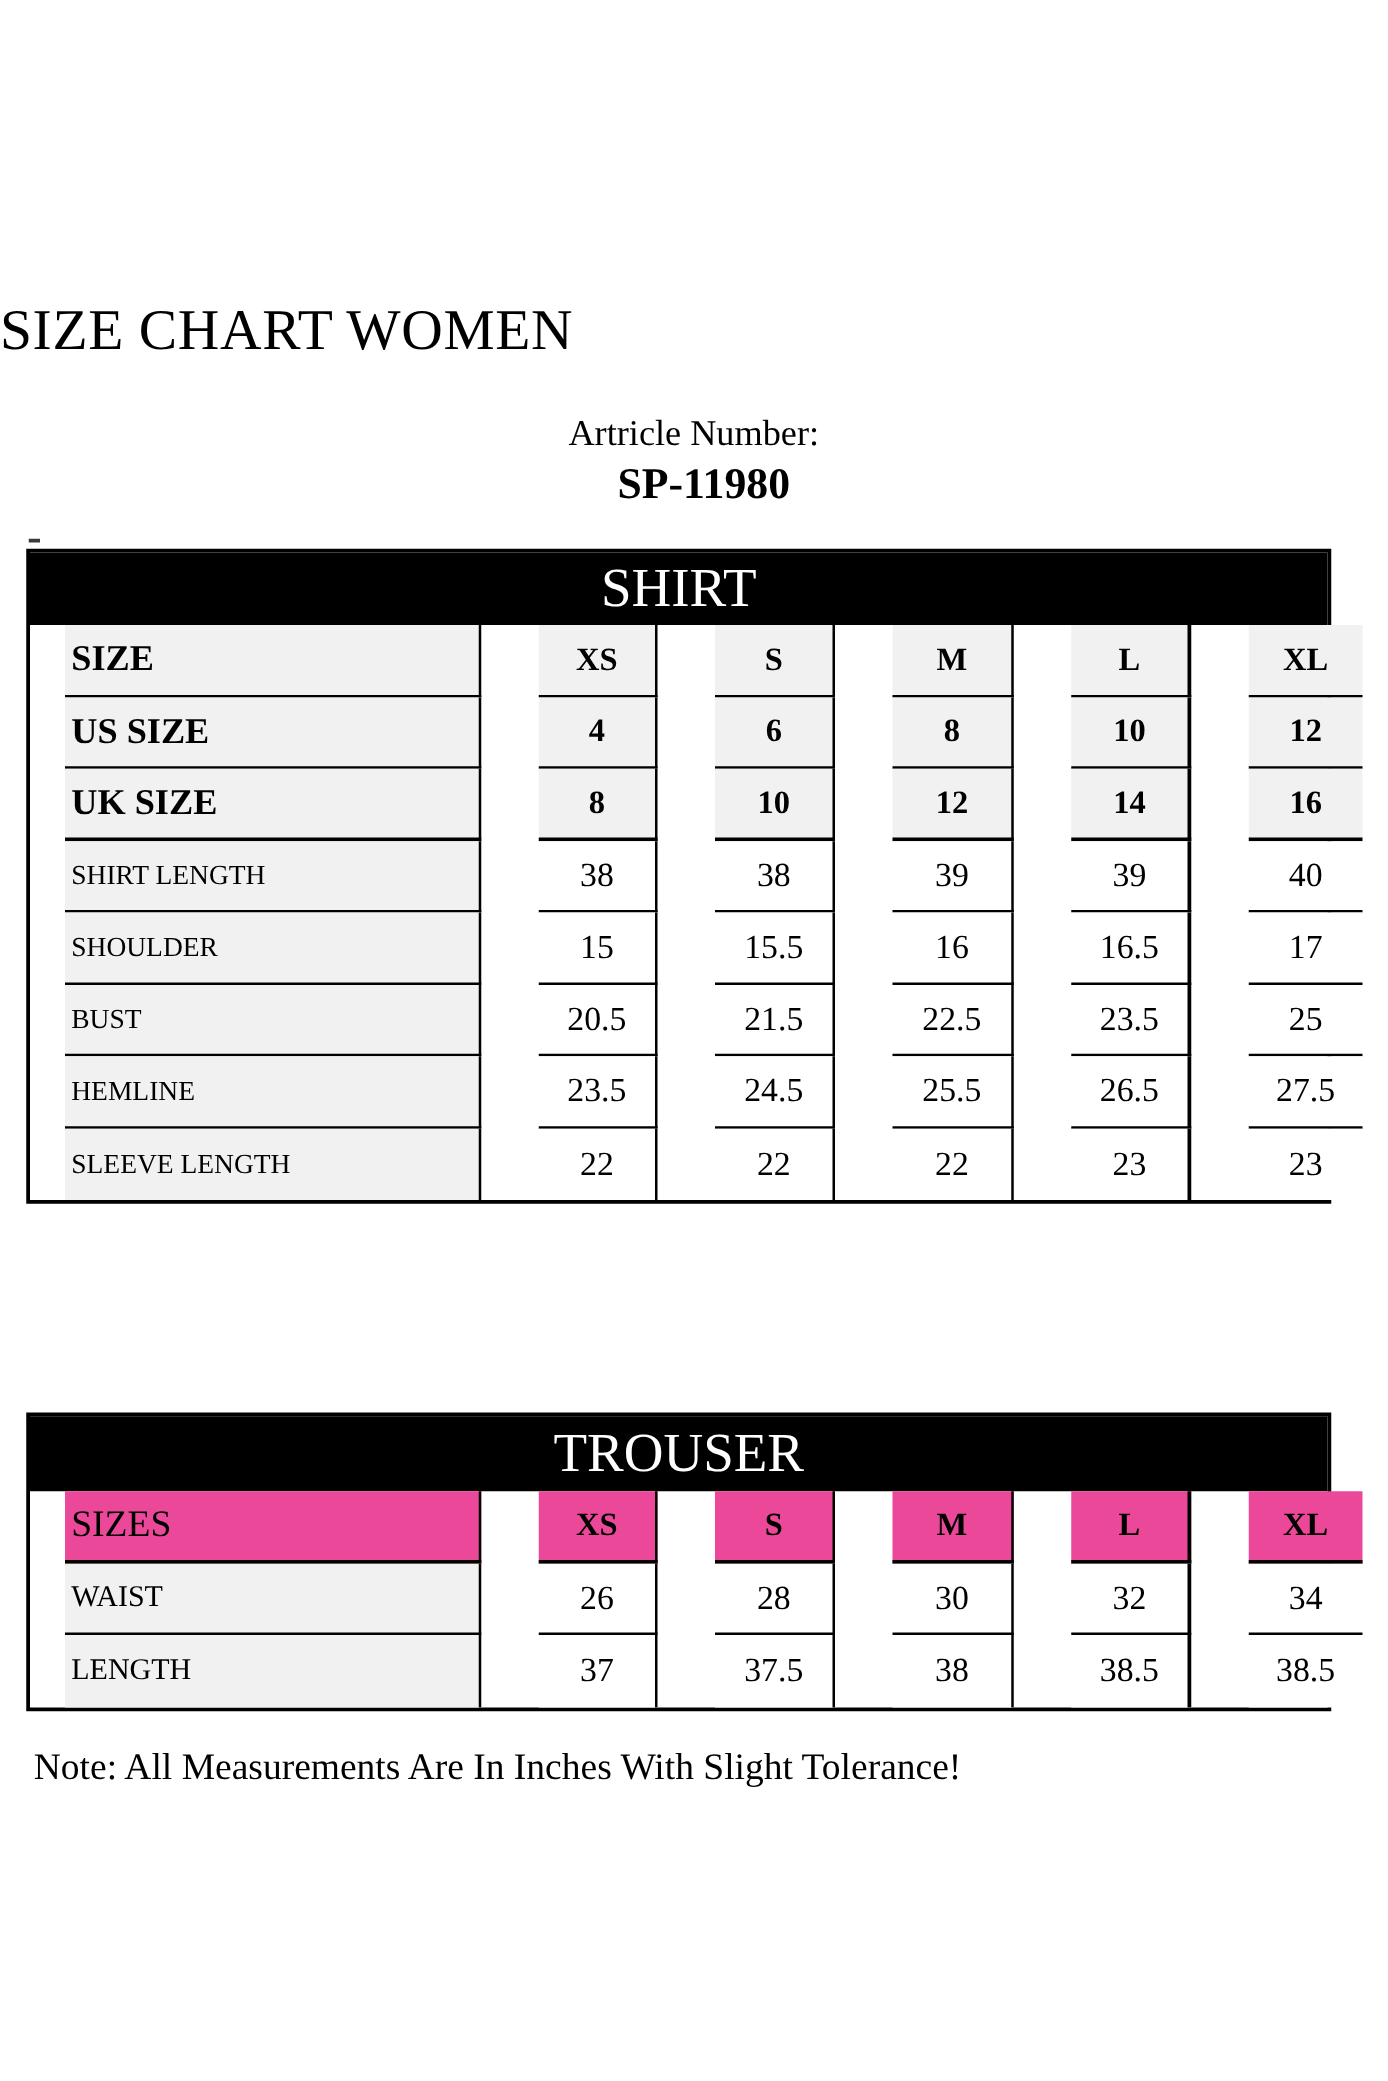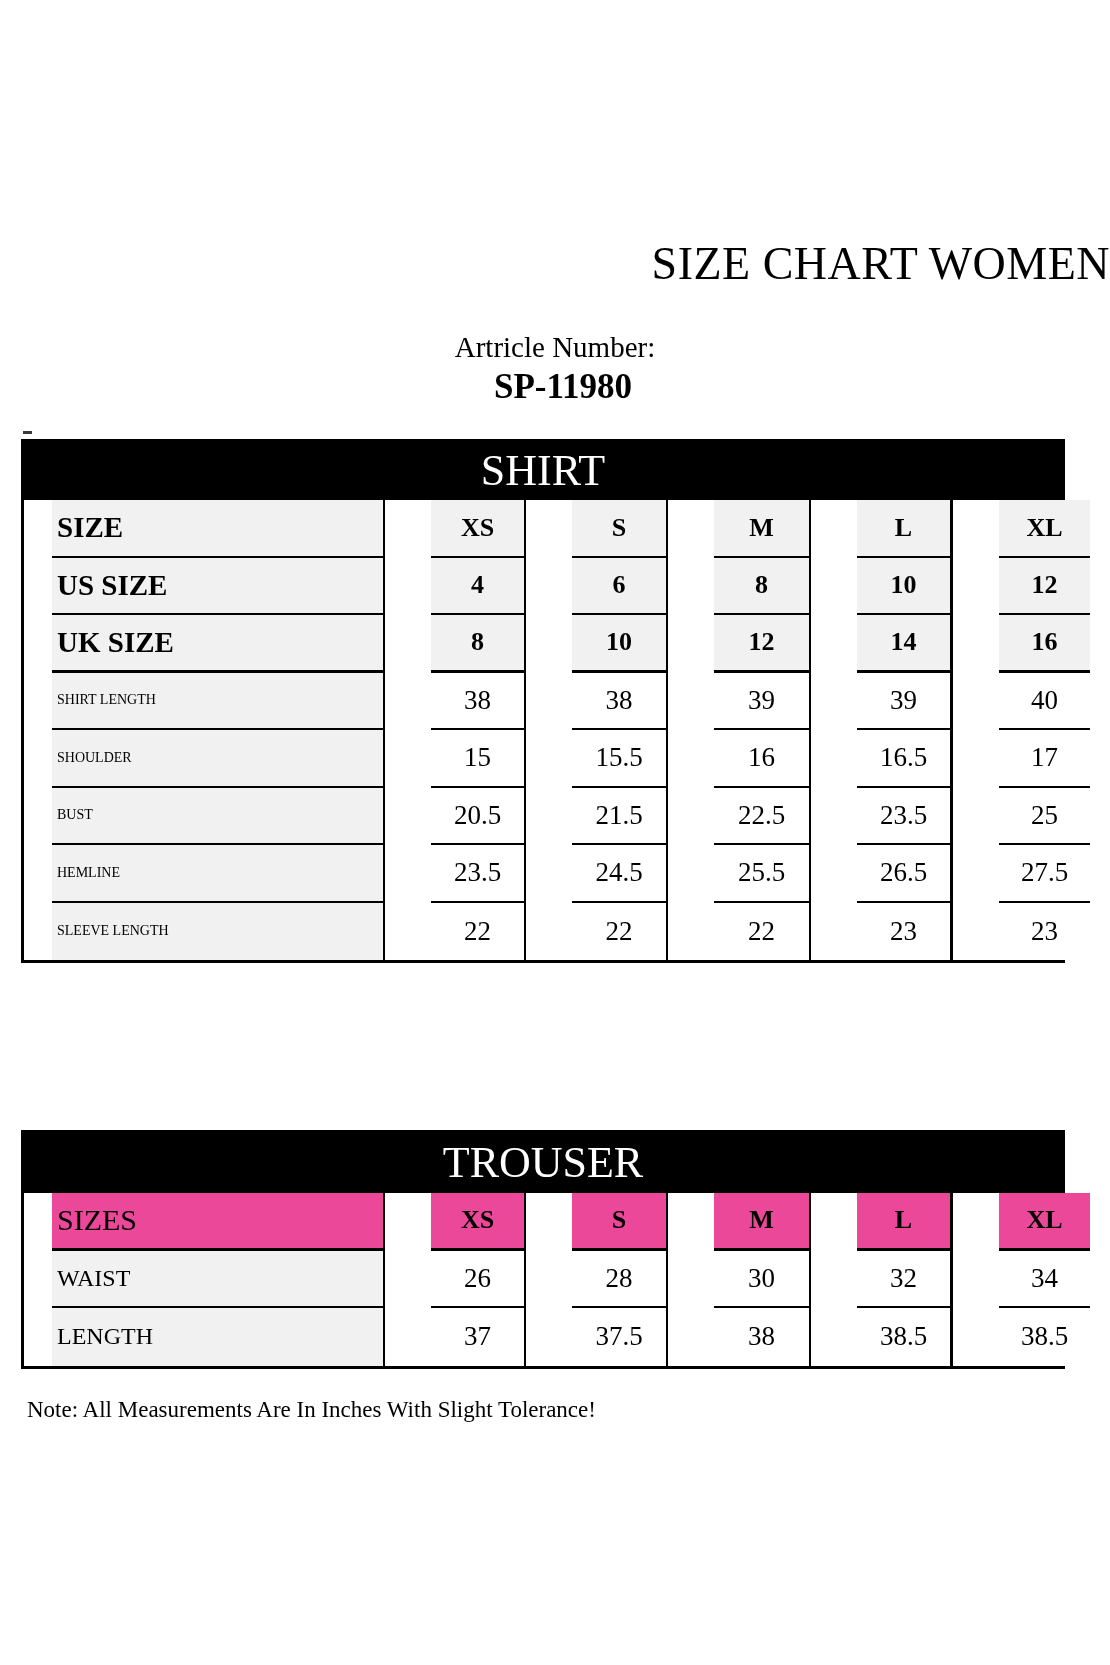--- a/index.html
+++ b/index.html
@@ -13,21 +13,21 @@
   }
   .page { position: absolute; inset: 0; }
 
   .artifact {
     position: absolute; left: 23px; top: 431px;
     width: 9px; height: 3px; background: #3a3a3a;
   }
 
   .title {
     position: absolute; top: 241px; left: 0; width: 1110px;
-    text-align: right;
+    text-align: left;
     font-size: 46px; font-weight: normal; line-height: 1.0;
     letter-spacing: 0.5px;
   }
   .article-label {
     position: absolute; top: 332px; left: 0; width: 1110px;
     text-align: center;
     font-size: 29px; line-height: 1.1;
   }
   .article-number {
     position: absolute; top: 368px; left: 0; width: 1110px;
@@ -68,32 +68,32 @@
   .trow.thick-bottom .c { border-bottom-width: 3px; }
   .trow.last .c { border-bottom: none; }
 
   .lbl { justify-content: flex-start; padding-left: 5px; background: #f1f1f1; }
   .val { justify-content: center; margin-left: 46px; }
 
   .row-head .c { background: #f1f1f1; }
   .row-head .lbl { font-weight: bold; font-size: 29px; }
   .row-head .val { font-weight: bold; font-size: 26px; }
 
-  .row-plain .lbl { font-size: 14px; }
+  .row-plain .lbl { font-size: 22px; }
   .row-plain .val { font-size: 27px; background: #fff; }
 
   .row-sizes .c { background: #ec4899; }
   .row-sizes .lbl { font-size: 30px; }
   .row-sizes .val { font-weight: bold; font-size: 26px; }
 
   .trouser .row-plain .lbl { font-size: 24px; }
 
   .note {
     position: absolute; top: 1396px; left: 27px;
-    font-size: 23px; line-height: 1.2;
+    font-size: 30px; line-height: 1.2;
   }
 </style>
 </head>
 <body>
 
 <div class="page">
 
   <div class="artifact"></div>
 
   <h1 class="title">SIZE CHART WOMEN</h1>

